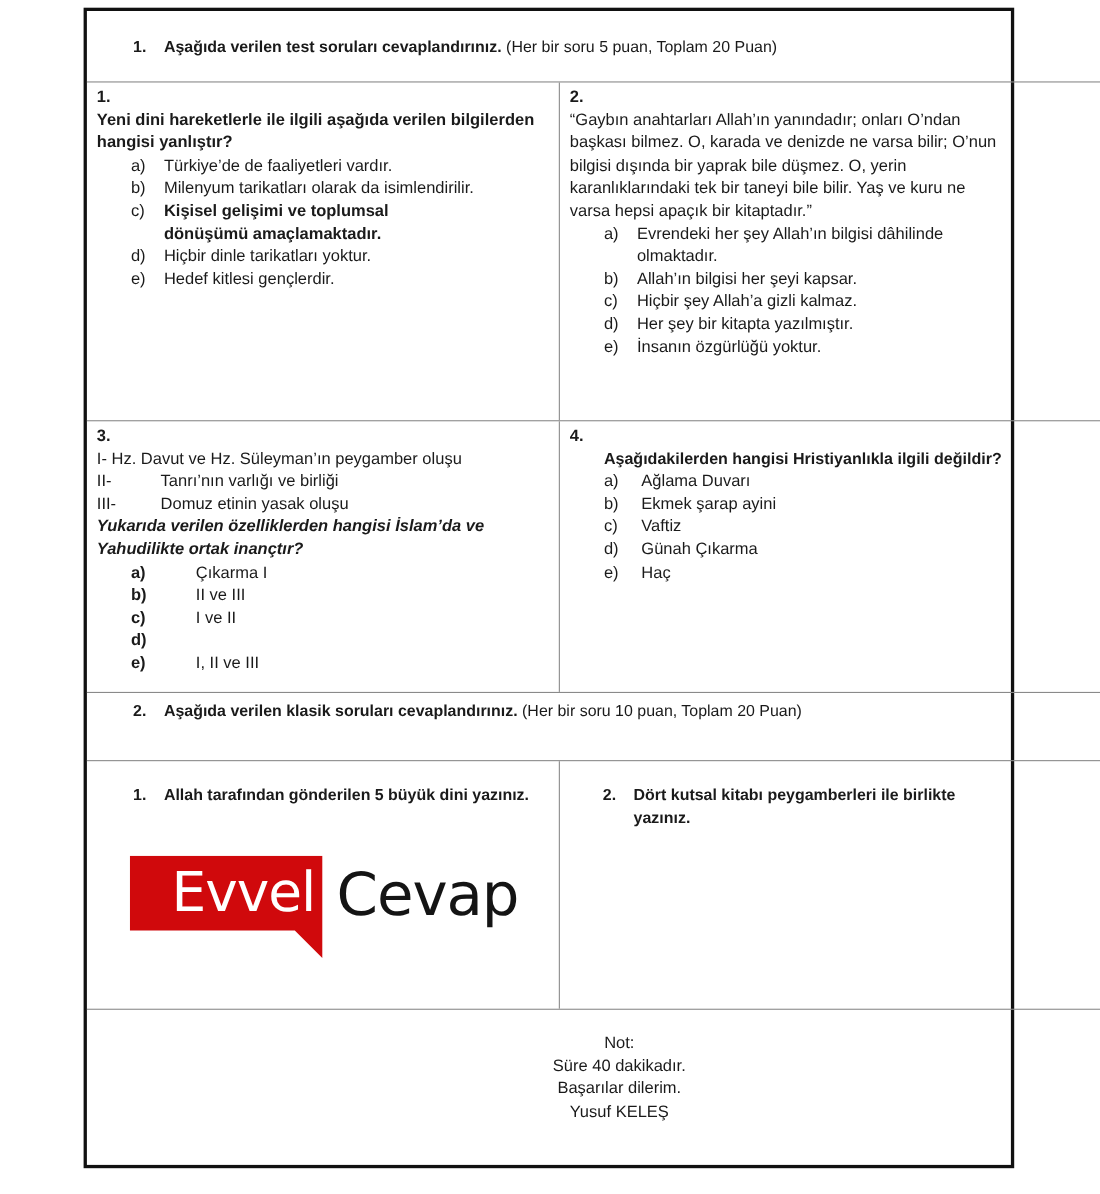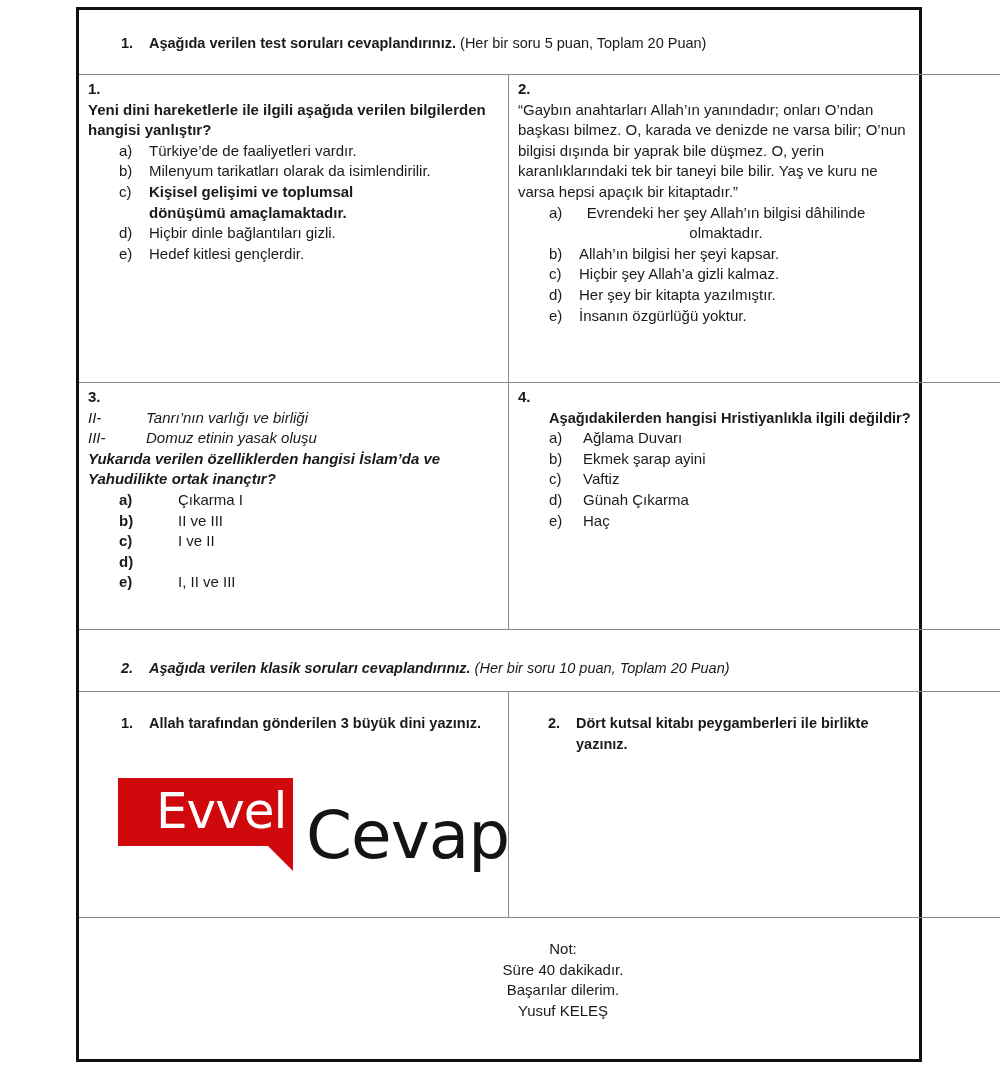--- a/index.html
+++ b/index.html
@@ -15,21 +15,21 @@
   .cell.right { left: 430px; width: 410px; }
   .txt { font-size: 15px; line-height: 20.6px; }
   .b { font-weight: bold; }
   .section-head { position: absolute; left: 42px; font-size: 14.5px; }
   .section-head .num { display: inline-block; width: 28px; font-weight: bold; }
   .q { position: absolute; left: 9px; top: 4px; right: 6px; }
   .opt { display: flex; }
   .opt .l { width: 30px; flex: none; }
   .opt .t { flex: 1; }
   .opts { padding-left: 31px; }
-  .roman { display: flex; font-style: italic; }
+  .roman { display: flex; }
   .roman .rn { width: 58px; flex: none; }
   .q3opts .opt .l { width: 59px; font-weight: bold; }
   .classic { position: absolute; top: 21px; font-size: 14.5px; font-weight: bold; display: flex; line-height: 21px; }
   .classic .n { width: 28px; flex: none; }
   .logo { position: absolute; left: 39px; top: 86px; width: 366px; height: 96px; }
   .footer { position: absolute; left: 0; right: 0; top: 21px; text-align: center; font-size: 15px; line-height: 20.6px; }
 </style>
 </head>
 <body>
 
@@ -54,37 +54,37 @@
           <div class="opt">
               <span class="l">b)</span>
               <span class="t">Milenyum tarikatları olarak da isimlendirilir.</span>
             </div>
           <div class="opt">
               <span class="l">c)</span>
               <span class="t" style="padding-right:110px;font-weight:bold;">Kişisel gelişimi ve toplumsal dönüşümü amaçlamaktadır.</span>
             </div>
           <div class="opt">
               <span class="l">d)</span>
-              <span class="t">Hiçbir dinle bağlantıları gizli.</span>
+              <span class="t">Hiçbir dinle tarikatları yoktur.</span>
             </div>
           <div class="opt">
               <span class="l">e)</span>
               <span class="t">Hedef kitlesi gençlerdir.</span>
             </div>
         </div>
       </div>
     </div>
     <div class="cell right">
       <div class="q txt">
         <div class="b">2.</div>
         <div>“Gaybın anahtarları Allah’ın yanındadır; onları O’ndan başkası bilmez. O, karada ve denizde ne varsa bilir; O’nun bilgisi dışında bir yaprak bile düşmez. O, yerin karanlıklarındaki tek bir taneyi bile bilir. Yaş ve kuru ne varsa hepsi apaçık bir kitaptadır.”</div>
         <div class="opts">
           <div class="opt">
               <span class="l">a)</span>
-              <span class="t" style="padding-right:40px;text-align:center;">Evrendeki her şey Allah’ın bilgisi dâhilinde olmaktadır.</span>
+              <span class="t" style="padding-right:40px;">Evrendeki her şey Allah’ın bilgisi dâhilinde olmaktadır.</span>
             </div>
           <div class="opt">
               <span class="l">b)</span>
               <span class="t">Allah’ın bilgisi her şeyi kapsar.</span>
             </div>
           <div class="opt">
               <span class="l">c)</span>
               <span class="t">Hiçbir şey Allah’a gizli kalmaz.</span>
             </div>
           <div class="opt">
@@ -97,20 +97,21 @@
             </div>
         </div>
       </div>
     </div>
   </div>
 
   <div class="row" style="top:373px; height:247px;">
     <div class="cell left">
       <div class="q txt">
         <div class="b">3.</div>
+        <div><span>I-</span> <span>Hz. Davut ve Hz. Süleyman’ın peygamber oluşu</span></div>
         <div class="roman">
             <span class="rn">II-</span>
             <span>Tanrı’nın varlığı ve birliği</span>
           </div>
         <div class="roman">
             <span class="rn">III-</span>
             <span>Domuz etinin yasak oluşu</span>
           </div>
         <div class="b" style="padding-right:60px;font-style:italic;">Yukarıda verilen özelliklerden hangisi İslam’da ve Yahudilikte ortak inançtır?</div>
         <div class="opts q3opts">
@@ -160,37 +161,37 @@
           <div class="opt">
               <span class="l" style="width:34px;">e)</span>
               <span class="t">Haç</span>
             </div>
         </div>
       </div>
     </div>
   </div>
 
   <div class="row" style="top:620px; height:62px;">
-    <div class="section-head" style="top:30px;font-style:italic;">
+    <div class="section-head" style="top:9px;">
       <span class="num">2.</span><span class="b">Aşağıda verilen klasik soruları cevaplandırınız.</span><span> (Her bir soru 10 puan, Toplam 20 Puan)</span>
     </div>
   </div>
 
   <div class="row" style="top:682px; height:226px;">
     <div class="cell left">
       <div class="classic" style="left:42px;">
         <span class="n">1.</span>
-        <span>Allah tarafından gönderilen 3 büyük dini yazınız.</span>
+        <span>Allah tarafından gönderilen 5 büyük dini yazınız.</span>
       </div>
       <div class="logo">
         <svg width="366" height="96" viewBox="0 0 366 96">
           <path d="M0 0 H175 V68 H175 L175 93 L150 68 H0 Z" fill="#d0090c"></path>
         </svg>
         <span style="position:absolute; left:10px; top:4px; font-size:50px; color:#ffffff; font-family:'DejaVu Sans', sans-serif; letter-spacing:-1px;margin-left:28px;">Evvel</span>
-        <span style="position:absolute; left:188px; top:19px; font-size:66px; color:#141414; font-family:'DejaVu Sans', sans-serif; letter-spacing:-1px;">Cevap</span>
+        <span style="position:absolute; left:188px; top:4px; font-size:54px; color:#141414; font-family:'DejaVu Sans', sans-serif; letter-spacing:-1px;">Cevap</span>
       </div>
     </div>
     <div class="cell right">
       <div class="classic" style="left:39px; right:30px;">
         <span class="n">2.</span>
         <span>Dört kutsal kitabı peygamberleri ile birlikte yazınız.</span>
       </div>
     </div>
   </div>
 

